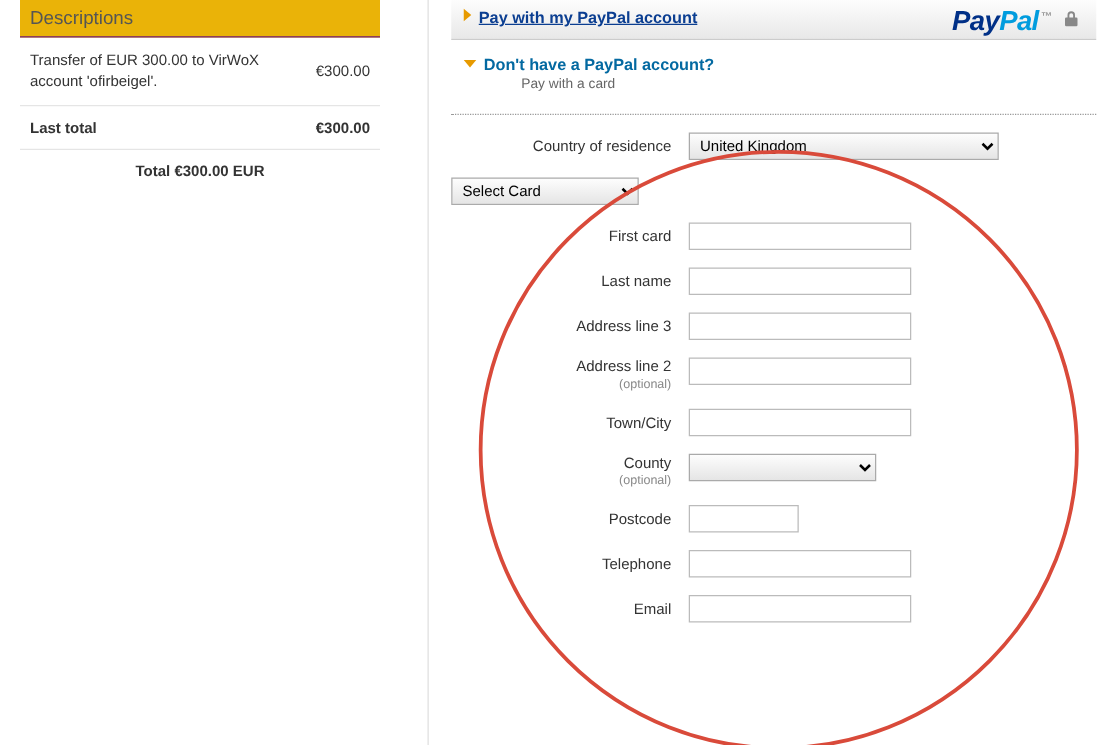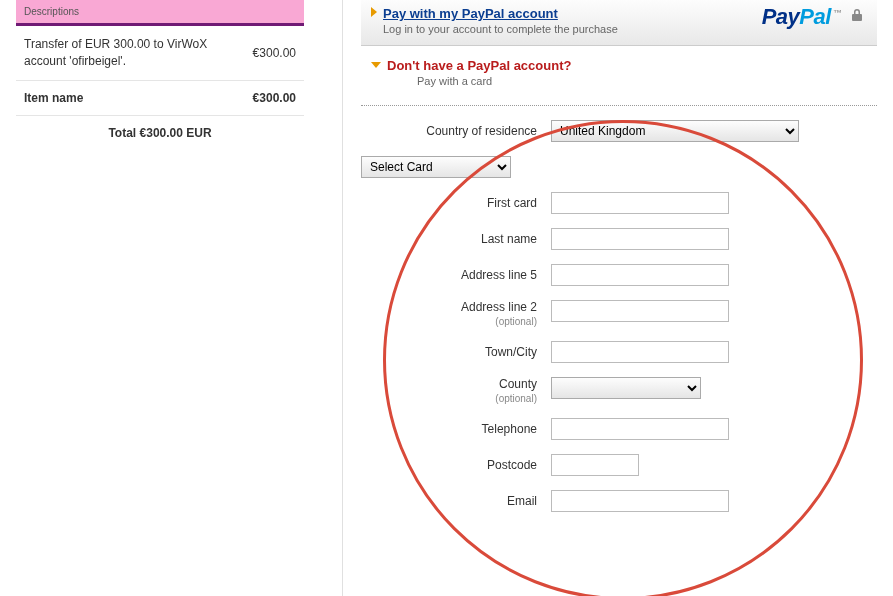--- a/index.html
+++ b/index.html
@@ -15,25 +15,25 @@
     .layout {
       display: flex;
       height: 100%;
     }
     .sidebar {
       width: 310px;
       padding: 0 6px 0 16px;
       flex-shrink: 0;
     }
     .side-header {
-      background: #f9a8d4;
+      background: #eab308;
       padding: 6px 8px;
-      font-size: 10px;
+      font-size: 15px;
       color: #555;
-      border-bottom: 3px solid #701a75;
+      border-bottom: 1px solid #701a75;
     }
     .side-row {
       padding: 10px 8px;
       font-size: 12px;
       color: #333;
       border-bottom: 1px solid #e5e5e5;
       display: flex;
       justify-content: space-between;
       align-items: center;
       gap: 10px;
@@ -111,21 +111,21 @@
     .lock-icon {
       display: inline-block;
       width: 12px; height: 12px;
       vertical-align: 2px;
       margin-left: 4px;
     }
     .accordion-2 {
       padding: 12px 10px 8px 10px;
     }
     .acc2-title {
-      color: #b91c1c;
+      color: #0369a1;
       font-weight: bold;
       font-size: 13px;
     }
     .acc2-sub {
       color: #666;
       font-size: 11px;
       margin-top: 2px;
       margin-left: 12px;
       padding-left: 34px;
     }
@@ -193,21 +193,21 @@
 <div class="layout">
   <div class="sidebar">
     <div class="side-header">
       <span>Descriptions</span>
     </div>
     <div class="side-row">
       <span class="desc">Transfer of EUR 300.00 to VirWoX account 'ofirbeigel'.</span>
       <span class="price">€300.00</span>
     </div>
     <div class="side-row item-total">
-      <span>Item name</span>
+      <span>Last total</span>
       <span>€300.00</span>
     </div>
     <div class="side-total">
       <span>Total</span>
       <span> </span>
       <span>€300.00 EUR</span>
     </div>
   </div>
 
   <div class="divider"></div>
@@ -217,21 +217,20 @@
     <div class="accordion-1">
       <div class="paypal-brand">
         <span class="pay">Pay</span><span class="pal">Pal</span><span class="tm">™</span>
         <span class="lock-icon">
           <svg viewBox="0 0 12 14" width="12" height="14">
               <path fill="#888" d="M3 6V4a3 3 0 016 0v2h1a1 1 0 011 1v5a1 1 0 01-1 1H2a1 1 0 01-1-1V7a1 1 0 011-1h1zm1.5 0h3V4a1.5 1.5 0 10-3 0v2z"></path>
             </svg>
         </span>
       </div>
       <span class="tri-right"></span><span class="acc-title">Pay with my PayPal account</span>
-      <div class="acc-sub">Log in to your account to complete the purchase</div>
     </div>
 
     <div class="accordion-2">
       <span class="tri-down"></span><span class="acc2-title">Don't have a PayPal account?</span>
       <div class="acc2-sub">Pay with a card</div>
     </div>
 
     <div class="dotted"></div>
 
     <div class="form-wrap">
@@ -253,21 +252,21 @@
         <label class="form-label">First card</label>
         <input type="text" class="text-input" style="">
       </div>
 
       <div class="form-row">
         <label class="form-label">Last name</label>
         <input type="text" class="text-input" style="">
       </div>
 
       <div class="form-row">
-        <label class="form-label">Address line 5</label>
+        <label class="form-label">Address line 3</label>
         <input type="text" class="text-input" style="">
       </div>
 
       <div class="form-row tall-label">
         <label class="form-label">
           <span>Address line 2</span>
           <span class="optional">(optional)</span>
         </label>
         <input type="text" class="text-input" style="">
       </div>
@@ -281,30 +280,30 @@
         <label class="form-label">
           <span>County</span>
           <span class="optional">(optional)</span>
         </label>
         <select class="select med">
           <option></option>
         </select>
       </div>
 
       <div class="form-row">
-        <label class="form-label">Telephone</label>
-        <input type="text" class="text-input" style="">
-      </div>
-
-      <div class="form-row">
         <label class="form-label">Postcode</label>
         <input type="text" class="text-input narrow" style="">
       </div>
 
       <div class="form-row">
+        <label class="form-label">Telephone</label>
+        <input type="text" class="text-input" style="">
+      </div>
+
+      <div class="form-row">
         <label class="form-label">Email</label>
         <input type="text" class="text-input" style="">
       </div>
 
     </div>
 
     <div class="annotation-circle"></div>
 
   </div>
 </div>

